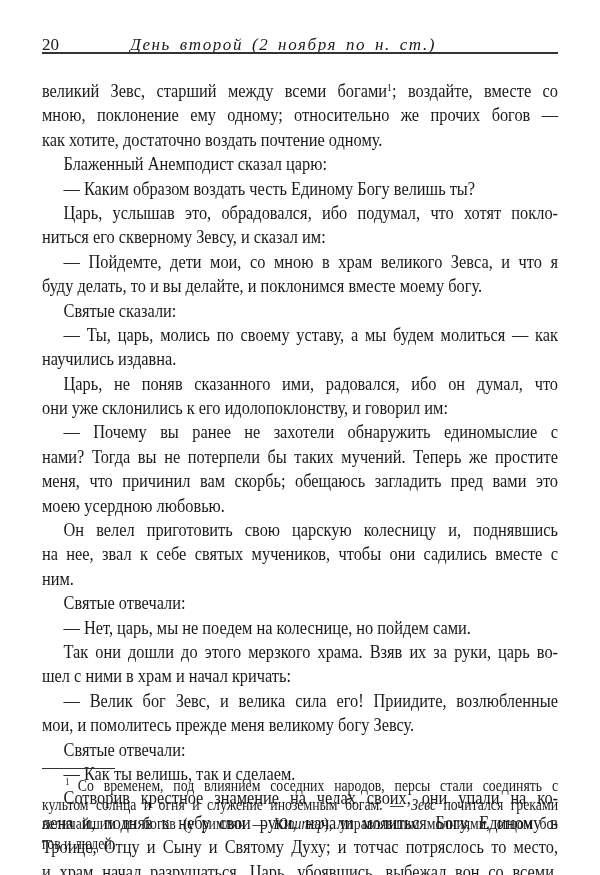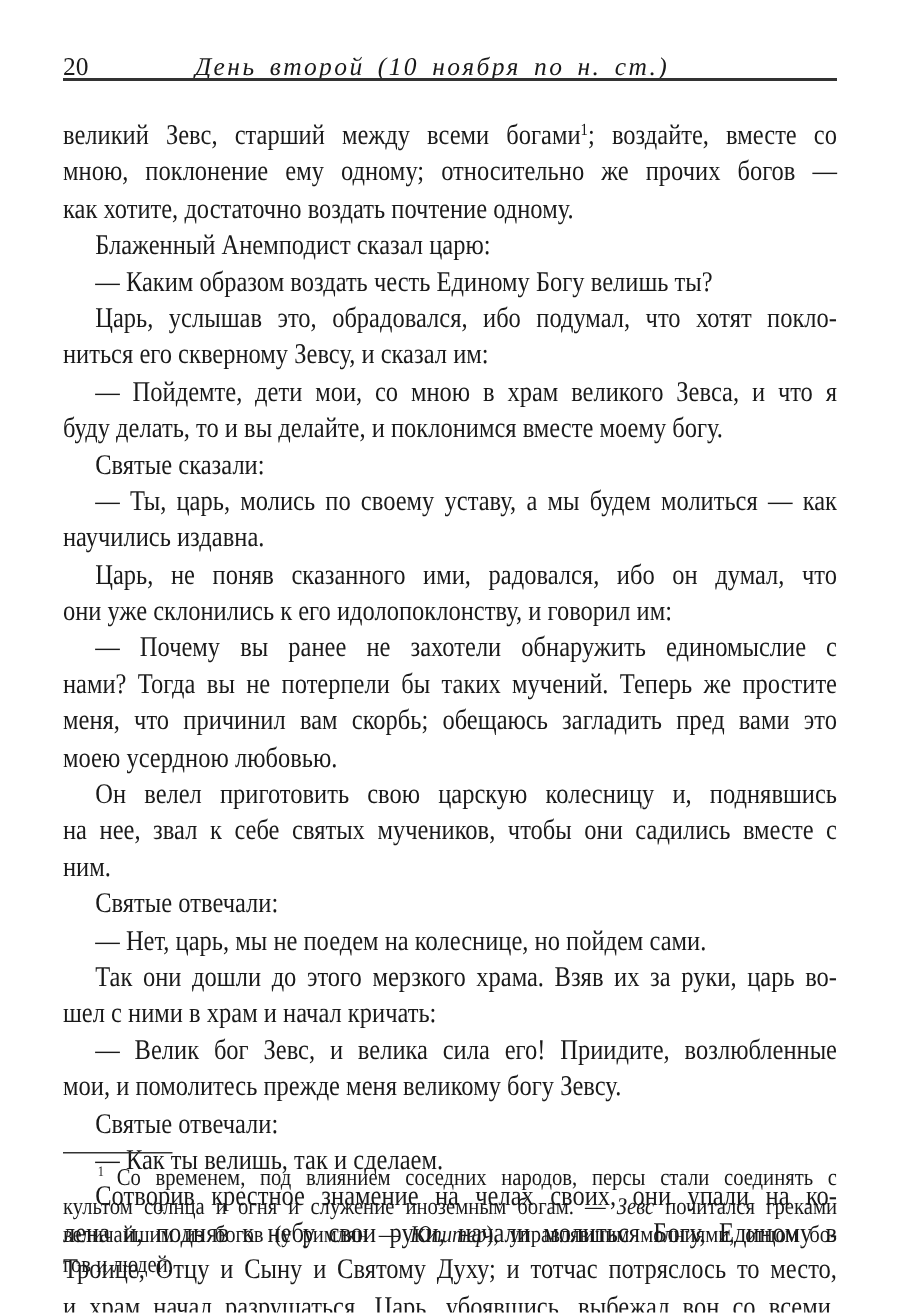--- a/index.html
+++ b/index.html
@@ -26,21 +26,21 @@
   .fn-line.last { text-align-last: left; }
   sup { font-size: 60%; vertical-align: 6px; line-height: 0; }
   em { font-style: italic; }
 </style>
 </head>
 <body>
 
 <div class="page">
   <div class="header">
     <span class="page-num">20</span>
-    <span class="running-title">День второй (10 ноября по н. ст.)</span>
+    <span class="running-title">День второй (2 ноября по н. ст.)</span>
   </div>
   <div class="header-rule"></div>
 
   <div class="body-text" id="body-text">
       <div class="line"><span>великий Зевс, старший между всеми богами</span><sup>1</sup><span>; воздайте, вместе со</span></div>
       <div class="line"><span>мною, поклонение ему одному; относительно же прочих богов —</span></div>
       <div class="line last"><span>как хотите, достаточно воздать почтение одному.</span></div>
       <div class="line indent last"><span>Блаженный Анемподист сказал царю:</span></div>
       <div class="line indent last"><span>— Каким образом воздать честь Единому Богу велишь ты?</span></div>
       <div class="line indent"><span>Царь, услышав это, обрадовался, ибо подумал, что хотят покло-</span></div>

